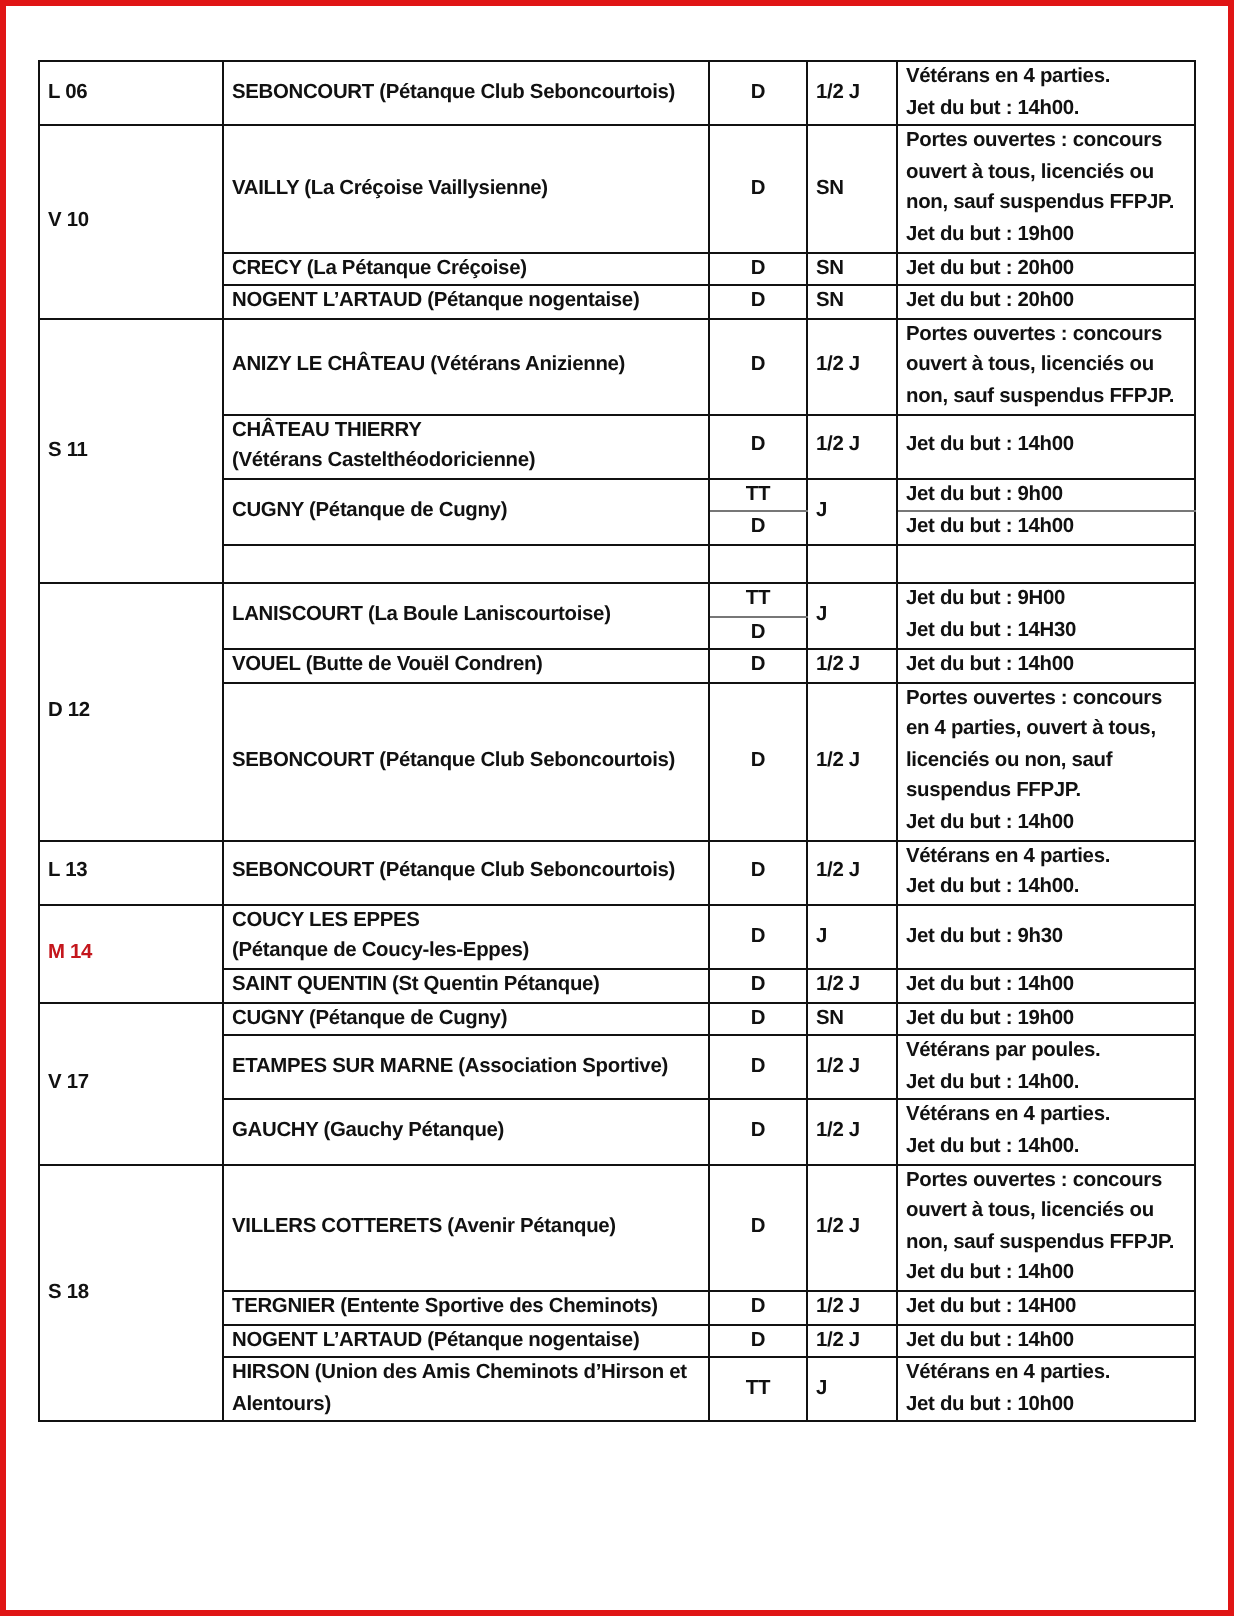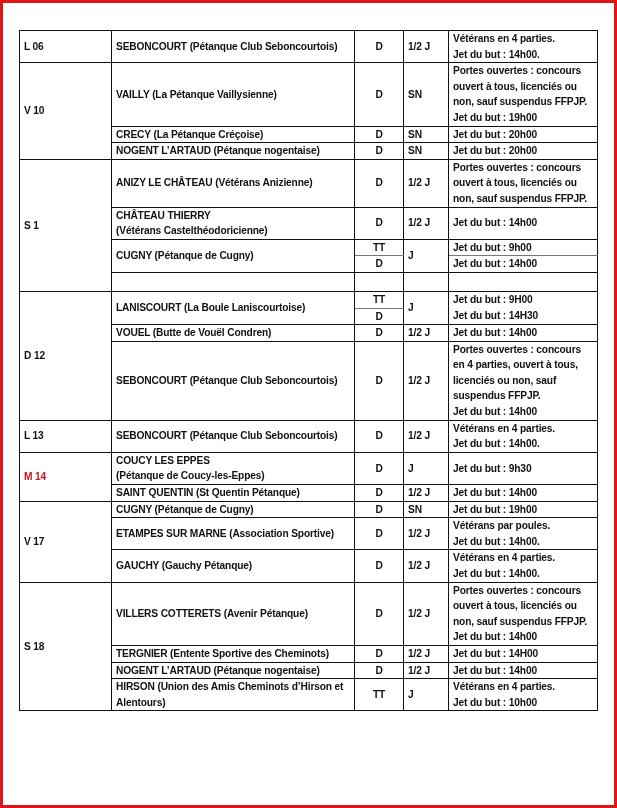--- a/index.html
+++ b/index.html
@@ -52,21 +52,21 @@
     <td class="c-cat">D</td>
     <td class="c-dur">1/2 J</td>
     <td class="c-info">
             <div>Vétérans en 4 parties.</div>
             <div>Jet du but : 14h00.</div>
           </td>
   </tr>
 
   <tr>
     <td class="c-day" rowspan="3">V 10</td>
-    <td class="c-club">VAILLY (La Pétanque Vaillysienne)</td>
+    <td class="c-club">VAILLY (La Créçoise Vaillysienne)</td>
     <td class="c-cat">D</td>
     <td class="c-dur">SN</td>
     <td class="c-info">
             <div>Portes ouvertes : concours ouvert à tous, licenciés ou non, sauf suspendus FFPJP.</div>
             <div>Jet du but : 19h00</div>
           </td>
   </tr>
   <tr>
     <td class="c-club">CRECY (La Pétanque Créçoise)</td>
     <td class="c-cat">D</td>
@@ -74,21 +74,21 @@
     <td class="c-info">Jet du but : 20h00</td>
   </tr>
   <tr>
     <td class="c-club">NOGENT L’ARTAUD (Pétanque nogentaise)</td>
     <td class="c-cat">D</td>
     <td class="c-dur">SN</td>
     <td class="c-info">Jet du but : 20h00</td>
   </tr>
 
   <tr>
-    <td class="c-day" rowspan="5">S 1</td>
+    <td class="c-day" rowspan="5">S 11</td>
     <td class="c-club">ANIZY LE CHÂTEAU (Vétérans Anizienne)</td>
     <td class="c-cat">D</td>
     <td class="c-dur">1/2 J</td>
     <td class="c-info">Portes ouvertes : concours ouvert à tous, licenciés ou non, sauf suspendus FFPJP.</td>
   </tr>
   <tr>
     <td class="c-club">
             <div>CHÂTEAU THIERRY</div>
             <div>(Vétérans Castelthéodoricienne)</div>
           </td>

